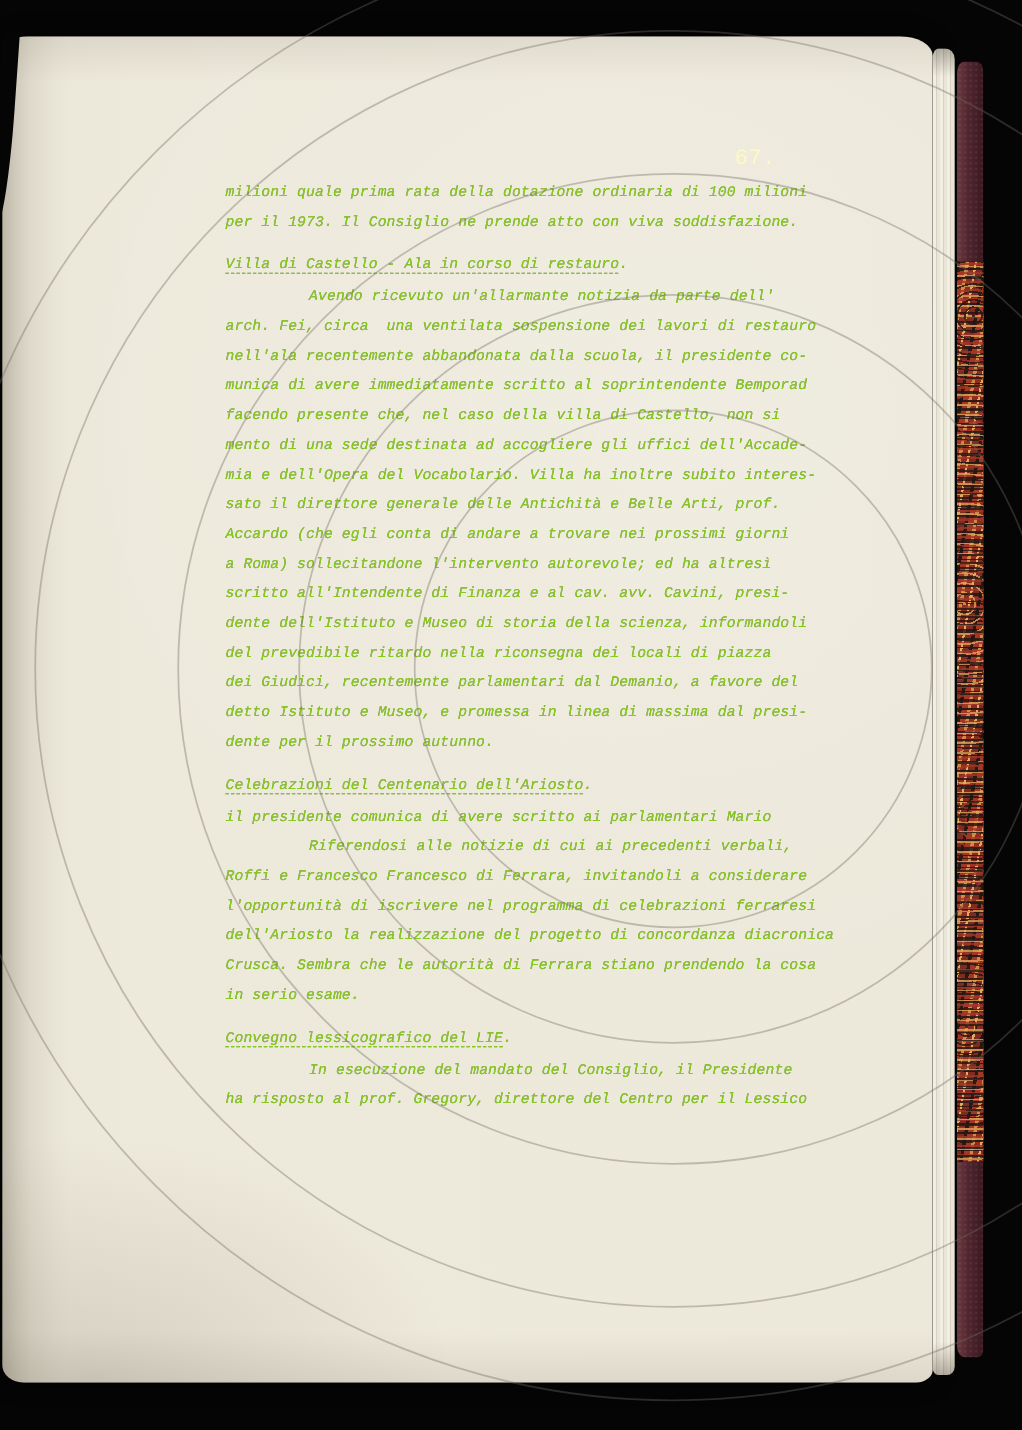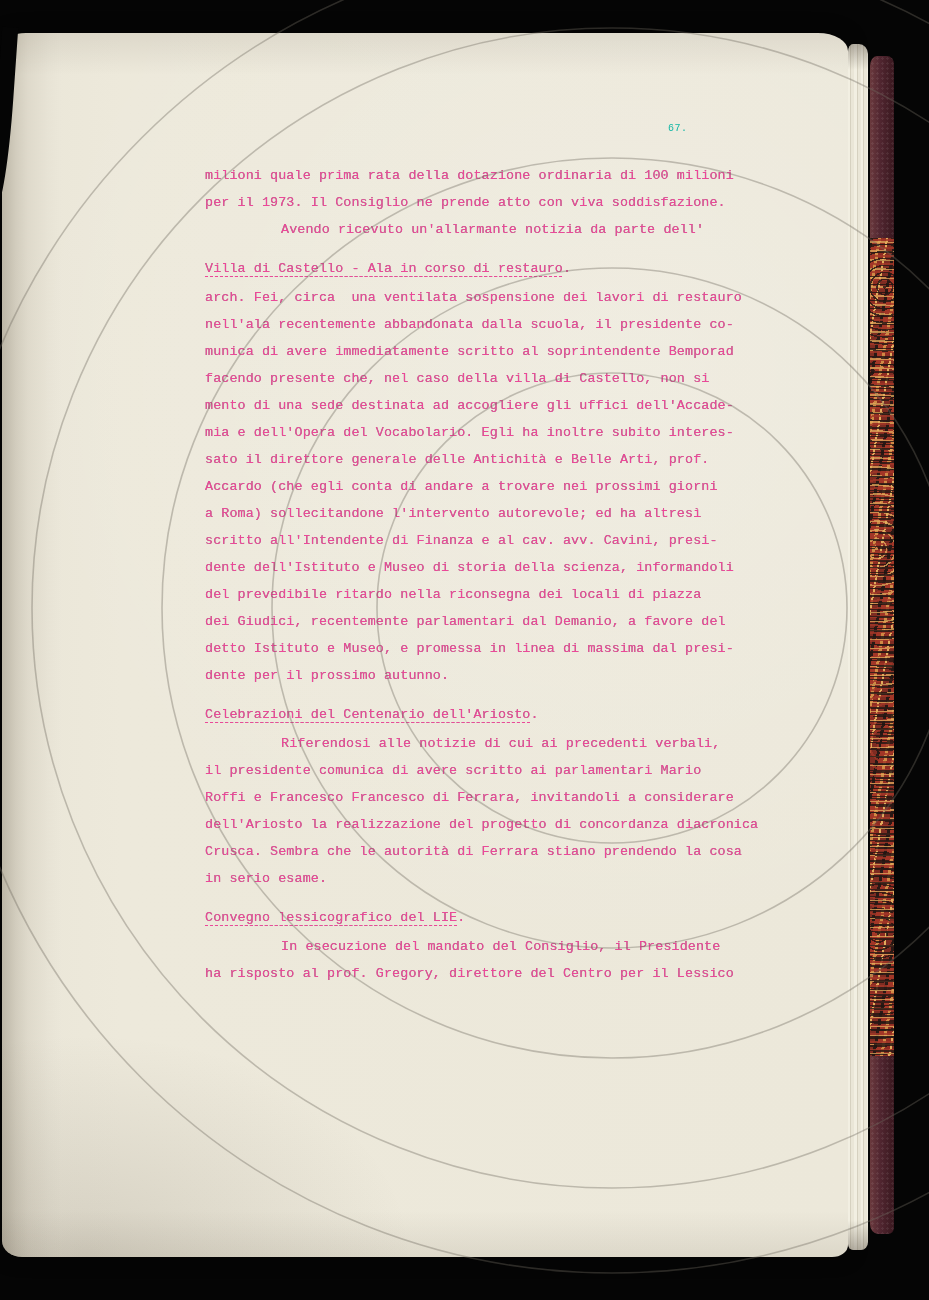--- a/index.html
+++ b/index.html
@@ -16,25 +16,25 @@
           linear-gradient(90deg, #d9d4c4 0, #e5e0d1 14px, #ebe7d9 46px, #ede9db 120px, #ece8da 100%);
         border-radius: 24px 30px 16px 20px / 12px 18px 12px 16px;
         box-shadow: 0 0 18px rgba(0,0,0,.55);}
   .gutter-shade{position:absolute;left:0;top:0;bottom:0;width:60px;
         background:linear-gradient(90deg, rgba(60,50,36,.18), rgba(60,50,36,.05) 26px, transparent);
         border-radius:24px 0 0 20px / 12px 0 0 16px;}
   .corner-wedge{position:absolute;left:-6px;top:-6px;width:16px;height:180px;
         background:#050505;transform:rotate(4deg);border-radius:0 0 60% 40%;}
 
   
-  .pagenum{position:absolute;left:668px;top:123px;font-size:10px;color:#14b8a6;
+  .pagenum{position:absolute;left:668px;top:133px;font-size:20px;color:#fef9c3;
         letter-spacing:.5px;}
   .text-col{position:absolute;left:205px;top:162px;width:560px;
-        font-size:13.4px;letter-spacing:.1px;color:#ec4899;
-        text-shadow:0 0 .5px rgba(49,47,41,.55);}
+        font-size:13.4px;letter-spacing:.1px;color:#84cc16;
+        text-shadow:0 0 .5px rgba(49,47,41,.55);font-style:italic;}
   .line{height:27px;line-height:27px;white-space:pre;}
   .line.indent{padding-left:76px;}
   .line.heading{margin-top:12px;margin-bottom:2px;}
   .h-underline,.u-word{text-decoration:underline;text-decoration-style:dashed;
         text-decoration-thickness:1.3px;text-underline-offset:4px;}
 
   
   .fore-edge{position:absolute;left:848px;top:44px;width:20px;height:1206px;
         background:
           linear-gradient(180deg, rgba(60,50,40,.35), transparent 26px),
@@ -70,41 +70,42 @@
   <div class="page">
     <div class="gutter-shade"></div>
     <div class="corner-wedge"></div>
   </div>
 
   <div class="pagenum">67.</div>
 
   <div class="text-col" id="text-col">
       <div class="line body">milioni quale prima rata della dotazione ordinaria di 100 milioni</div>
       <div class="line body">per il 1973. Il Consiglio ne prende atto con viva soddisfazione.</div>
+      <div class="line heading"><span class="h-underline">Villa di Castello - Ala in corso di restauro</span>.</div>
       <div class="line indent">Avendo ricevuto un'allarmante notizia da parte dell'</div>
-      <div class="line heading"><span class="h-underline">Villa di Castello - Ala in corso di restauro</span>.</div>
       <div class="line body">arch. Fei, circa  una ventilata sospensione dei lavori di restauro</div>
       <div class="line body">nell'ala recentemente abbandonata dalla scuola, il presidente co-</div>
       <div class="line body">munica di avere immediatamente scritto al soprintendente Bemporad</div>
       <div class="line body">facendo presente che, nel caso della villa di Castello, non si</div>
       <div class="line body">mento di una sede destinata ad accogliere gli uffici dell'Accade-</div>
-      <div class="line body">mia e dell'Opera del Vocabolario. Egli ha inoltre subito interes-</div>
+      <div class="line body">mia e dell'Opera del Vocabolario. Villa ha inoltre subito interes-</div>
       <div class="line body">sato il direttore generale delle Antichità e Belle Arti, prof.</div>
       <div class="line body">Accardo (che egli conta di andare a trovare nei prossimi giorni</div>
       <div class="line body">a Roma) sollecitandone l'intervento autorevole; ed ha altresì</div>
       <div class="line body">scritto all'Intendente di Finanza e al cav. avv. Cavini, presi-</div>
       <div class="line body">dente dell'Istituto e Museo di storia della scienza, informandoli</div>
       <div class="line body">del prevedibile ritardo nella riconsegna dei locali di piazza</div>
       <div class="line body">dei Giudici, recentemente parlamentari dal Demanio, a favore del</div>
       <div class="line body">detto Istituto e Museo, e promessa in linea di massima dal presi-</div>
       <div class="line body">dente per il prossimo autunno.</div>
       <div class="line heading"><span class="h-underline">Celebrazioni del Centenario dell'Ariosto</span>.</div>
+      <div class="line body">il presidente comunica di avere scritto ai parlamentari Mario</div>
       <div class="line indent">Riferendosi alle notizie di cui ai precedenti verbali,</div>
-      <div class="line body">il presidente comunica di avere scritto ai parlamentari Mario</div>
       <div class="line body">Roffi e Francesco Francesco di Ferrara, invitandoli a considerare</div>
+      <div class="line body">l'opportunità di iscrivere nel programma di celebrazioni ferraresi</div>
       <div class="line body">dell'Ariosto la realizzazione del progetto di concordanza diacronica</div>
       <div class="line body">Crusca. Sembra che le autorità di Ferrara stiano prendendo la cosa</div>
       <div class="line body">in serio esame.</div>
       <div class="line heading"><span class="h-underline">Convegno lessicografico del LIE</span>.</div>
       <div class="line indent">In esecuzione del mandato del Consiglio, il Presidente</div>
       <div class="line body">ha risposto al prof. Gregory, direttore del Centro per il Lessico</div>
     </div>
 
   <div class="fore-edge"></div>
 

